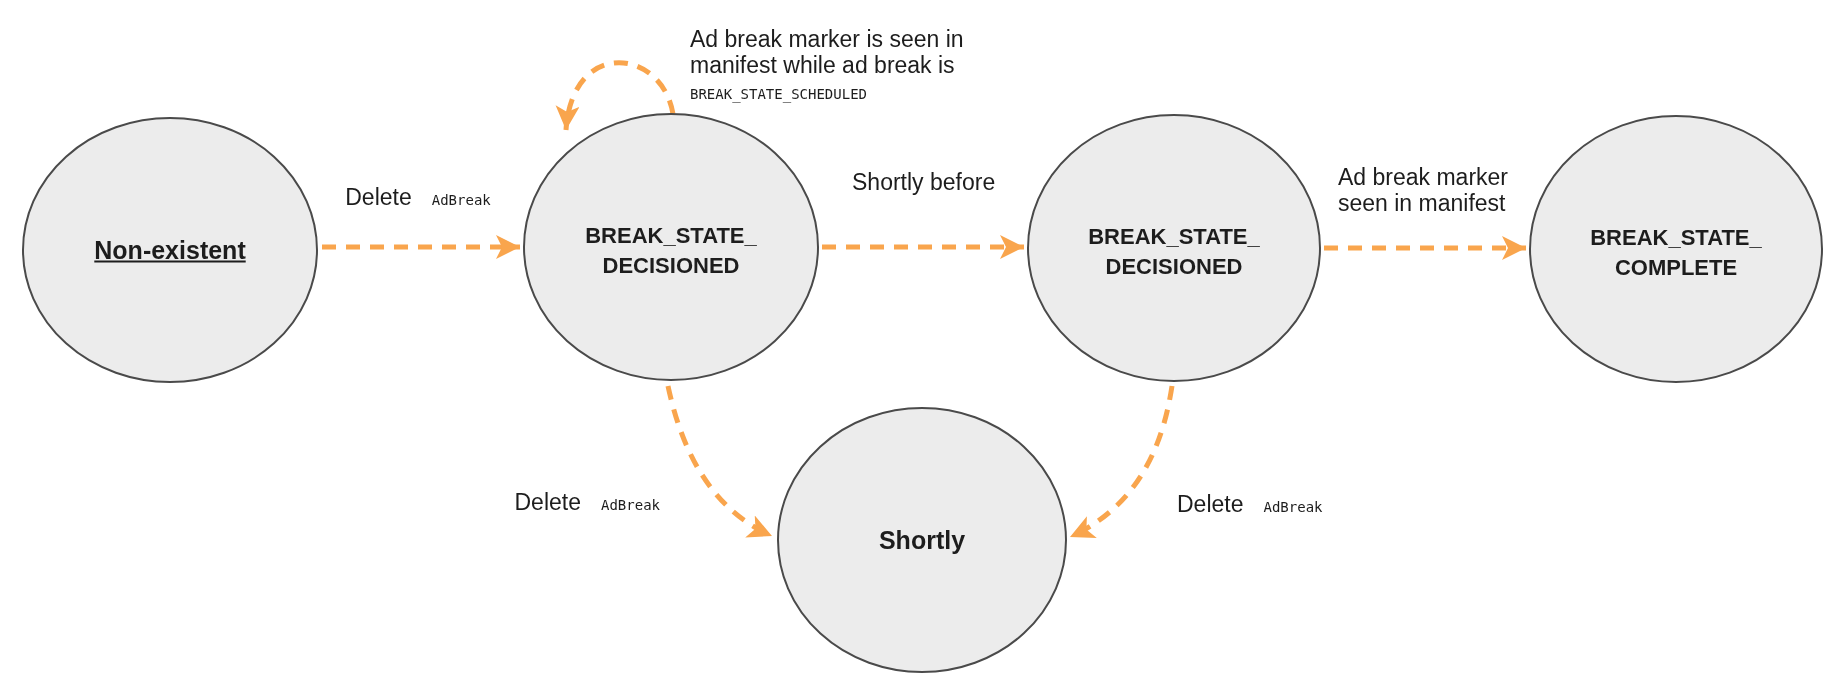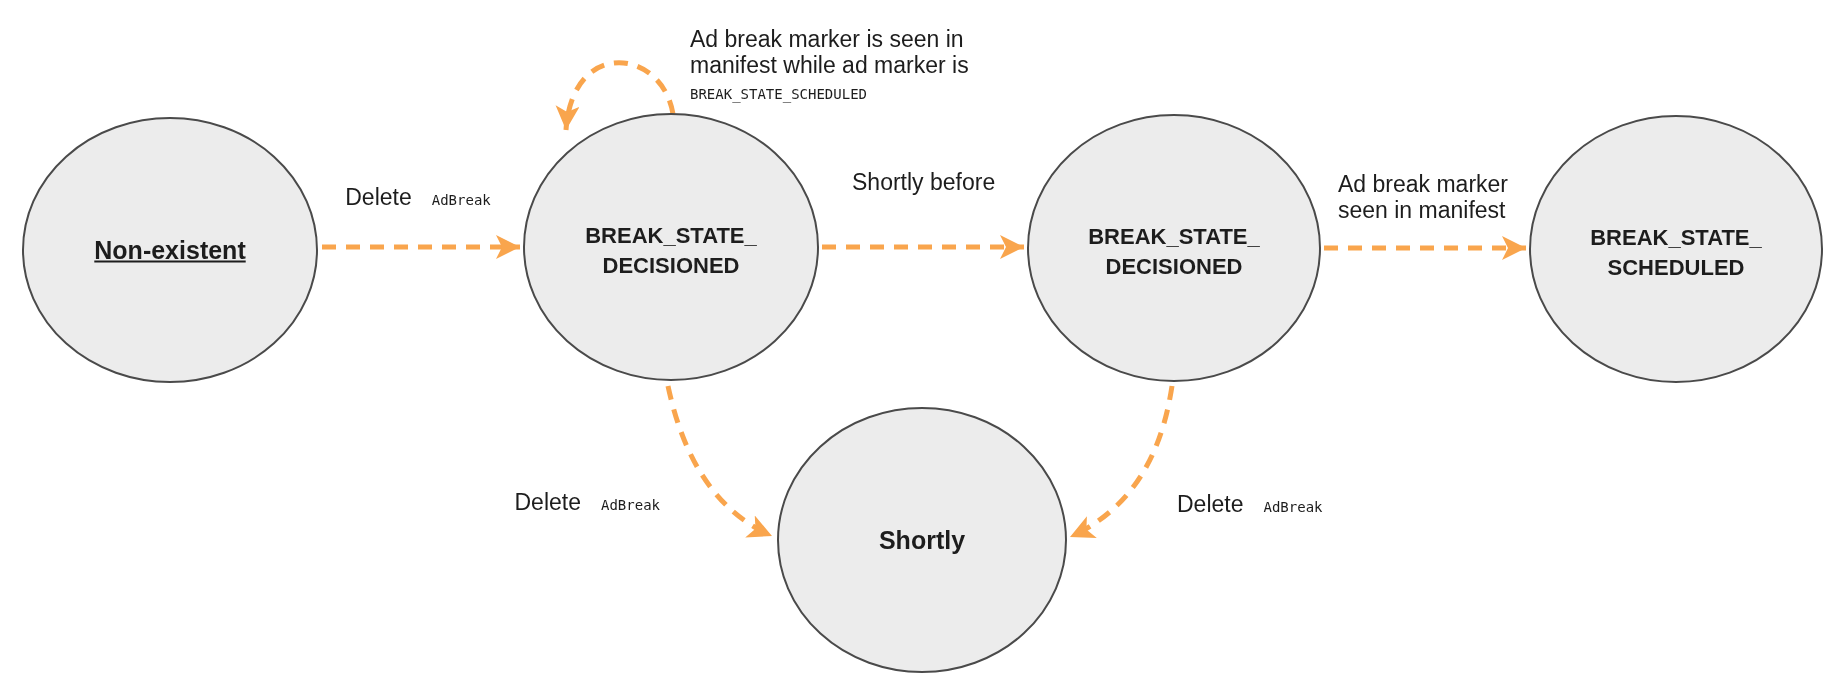--- a/index.html
+++ b/index.html
@@ -83,40 +83,40 @@
     <span>DECISIONED</span>
   </div>
 
   <div class="node-lbl code-node" style="left:1174px;top:252px;">
     <span>BREAK_STATE_</span><br>
     <span>DECISIONED</span>
   </div>
 
   <div class="node-lbl code-node" style="left:1676px;top:253px;">
     <span>BREAK_STATE_</span><br>
-    <span>SCHEDULED</span>
+    <span>COMPLETE</span>
   </div>
 
   <div class="node-lbl plain-node" style="left:922px;top:540px;">Shortly</div>
 
   <div class="lbl center-anchor" style="left:418px;top:184px;">
     <span>Delete</span><span class="code inline-code">AdBreak</span>
   </div>
 
   <div class="lbl" style="left:690px;top:26px;">
     <span>Ad break marker is seen in</span><br>
-    <span>manifest while ad marker is</span><br>
+    <span>manifest while ad break is</span><br>
     <span class="code">BREAK_STATE_SCHEDULED</span>
   </div>
 
   <div class="lbl" style="left:828px;top:169px;margin-left:24px;">
     <span>Shortly before</span><br>
   </div>
 
-  <div class="lbl" style="left:1338px;top:171px;">
+  <div class="lbl" style="left:1338px;top:164px;">
     <span>Ad break marker</span><br>
     <span>seen in manifest</span>
   </div>
 
   <div class="lbl right-anchor" style="left:660px;top:489px;">
     <span>Delete</span><span class="code inline-code">AdBreak</span>
   </div>
 
   <div class="lbl" style="left:1177px;top:491px;">
     <span>Delete</span><span class="code inline-code">AdBreak</span>

